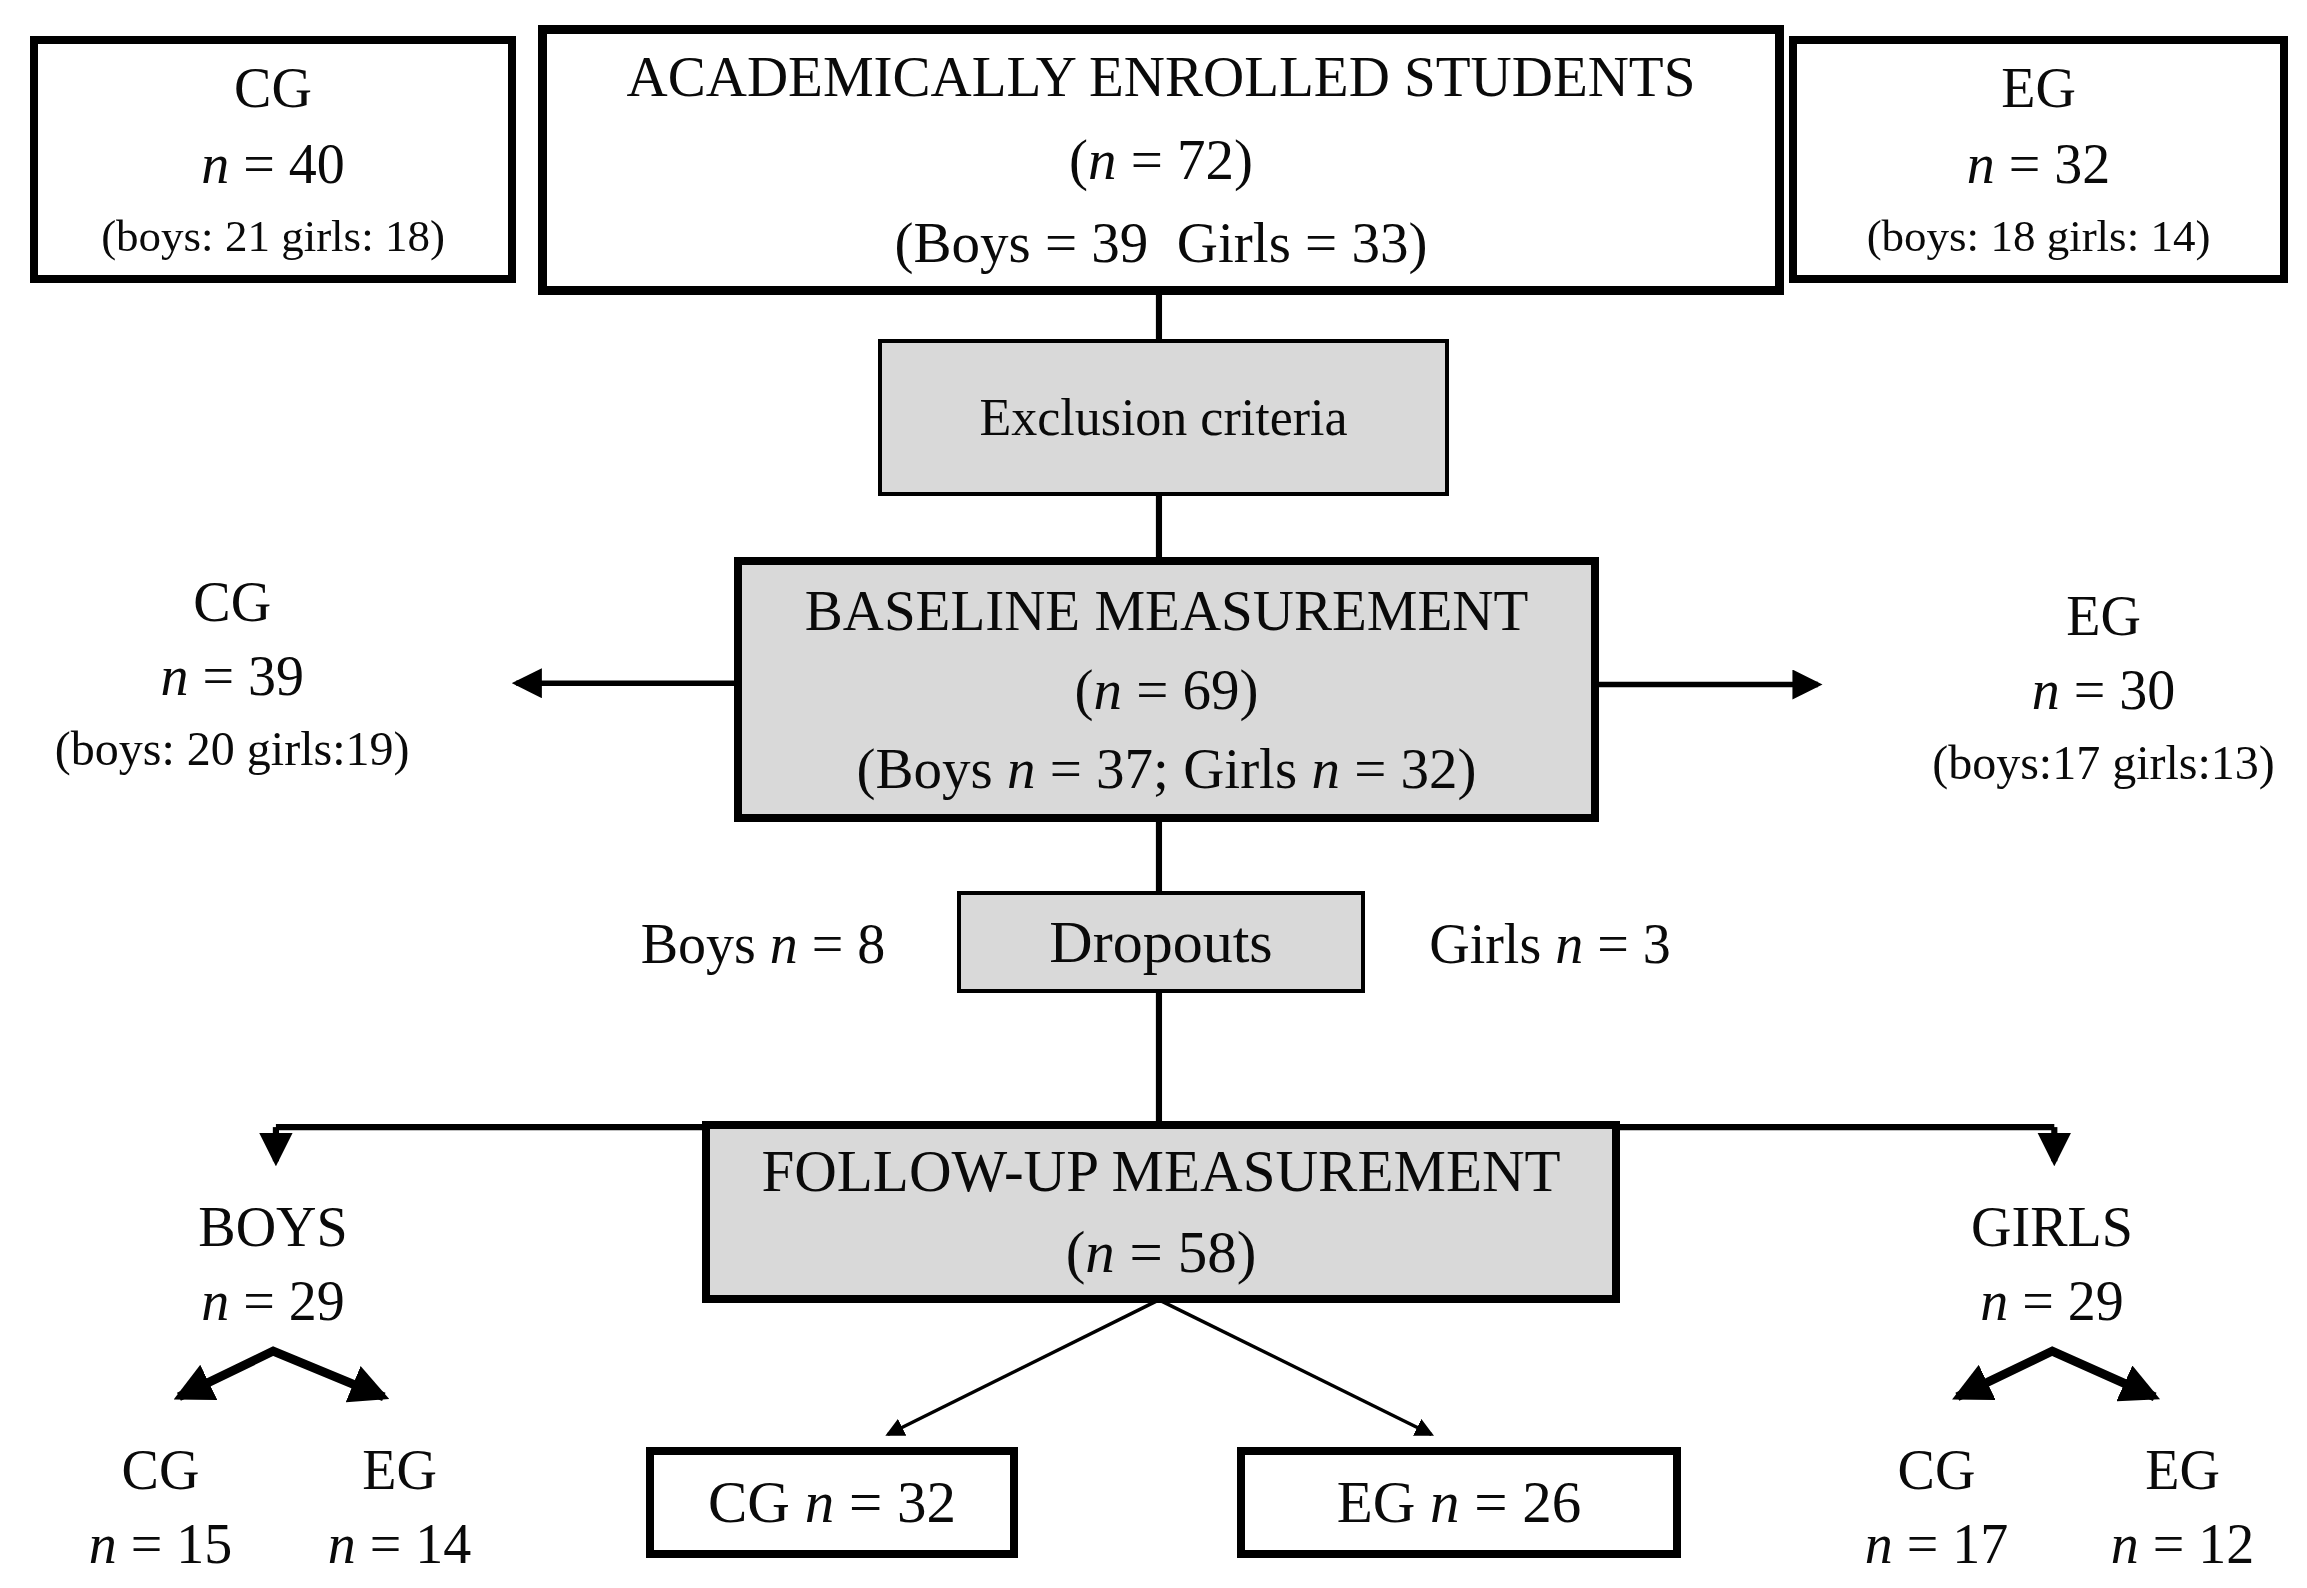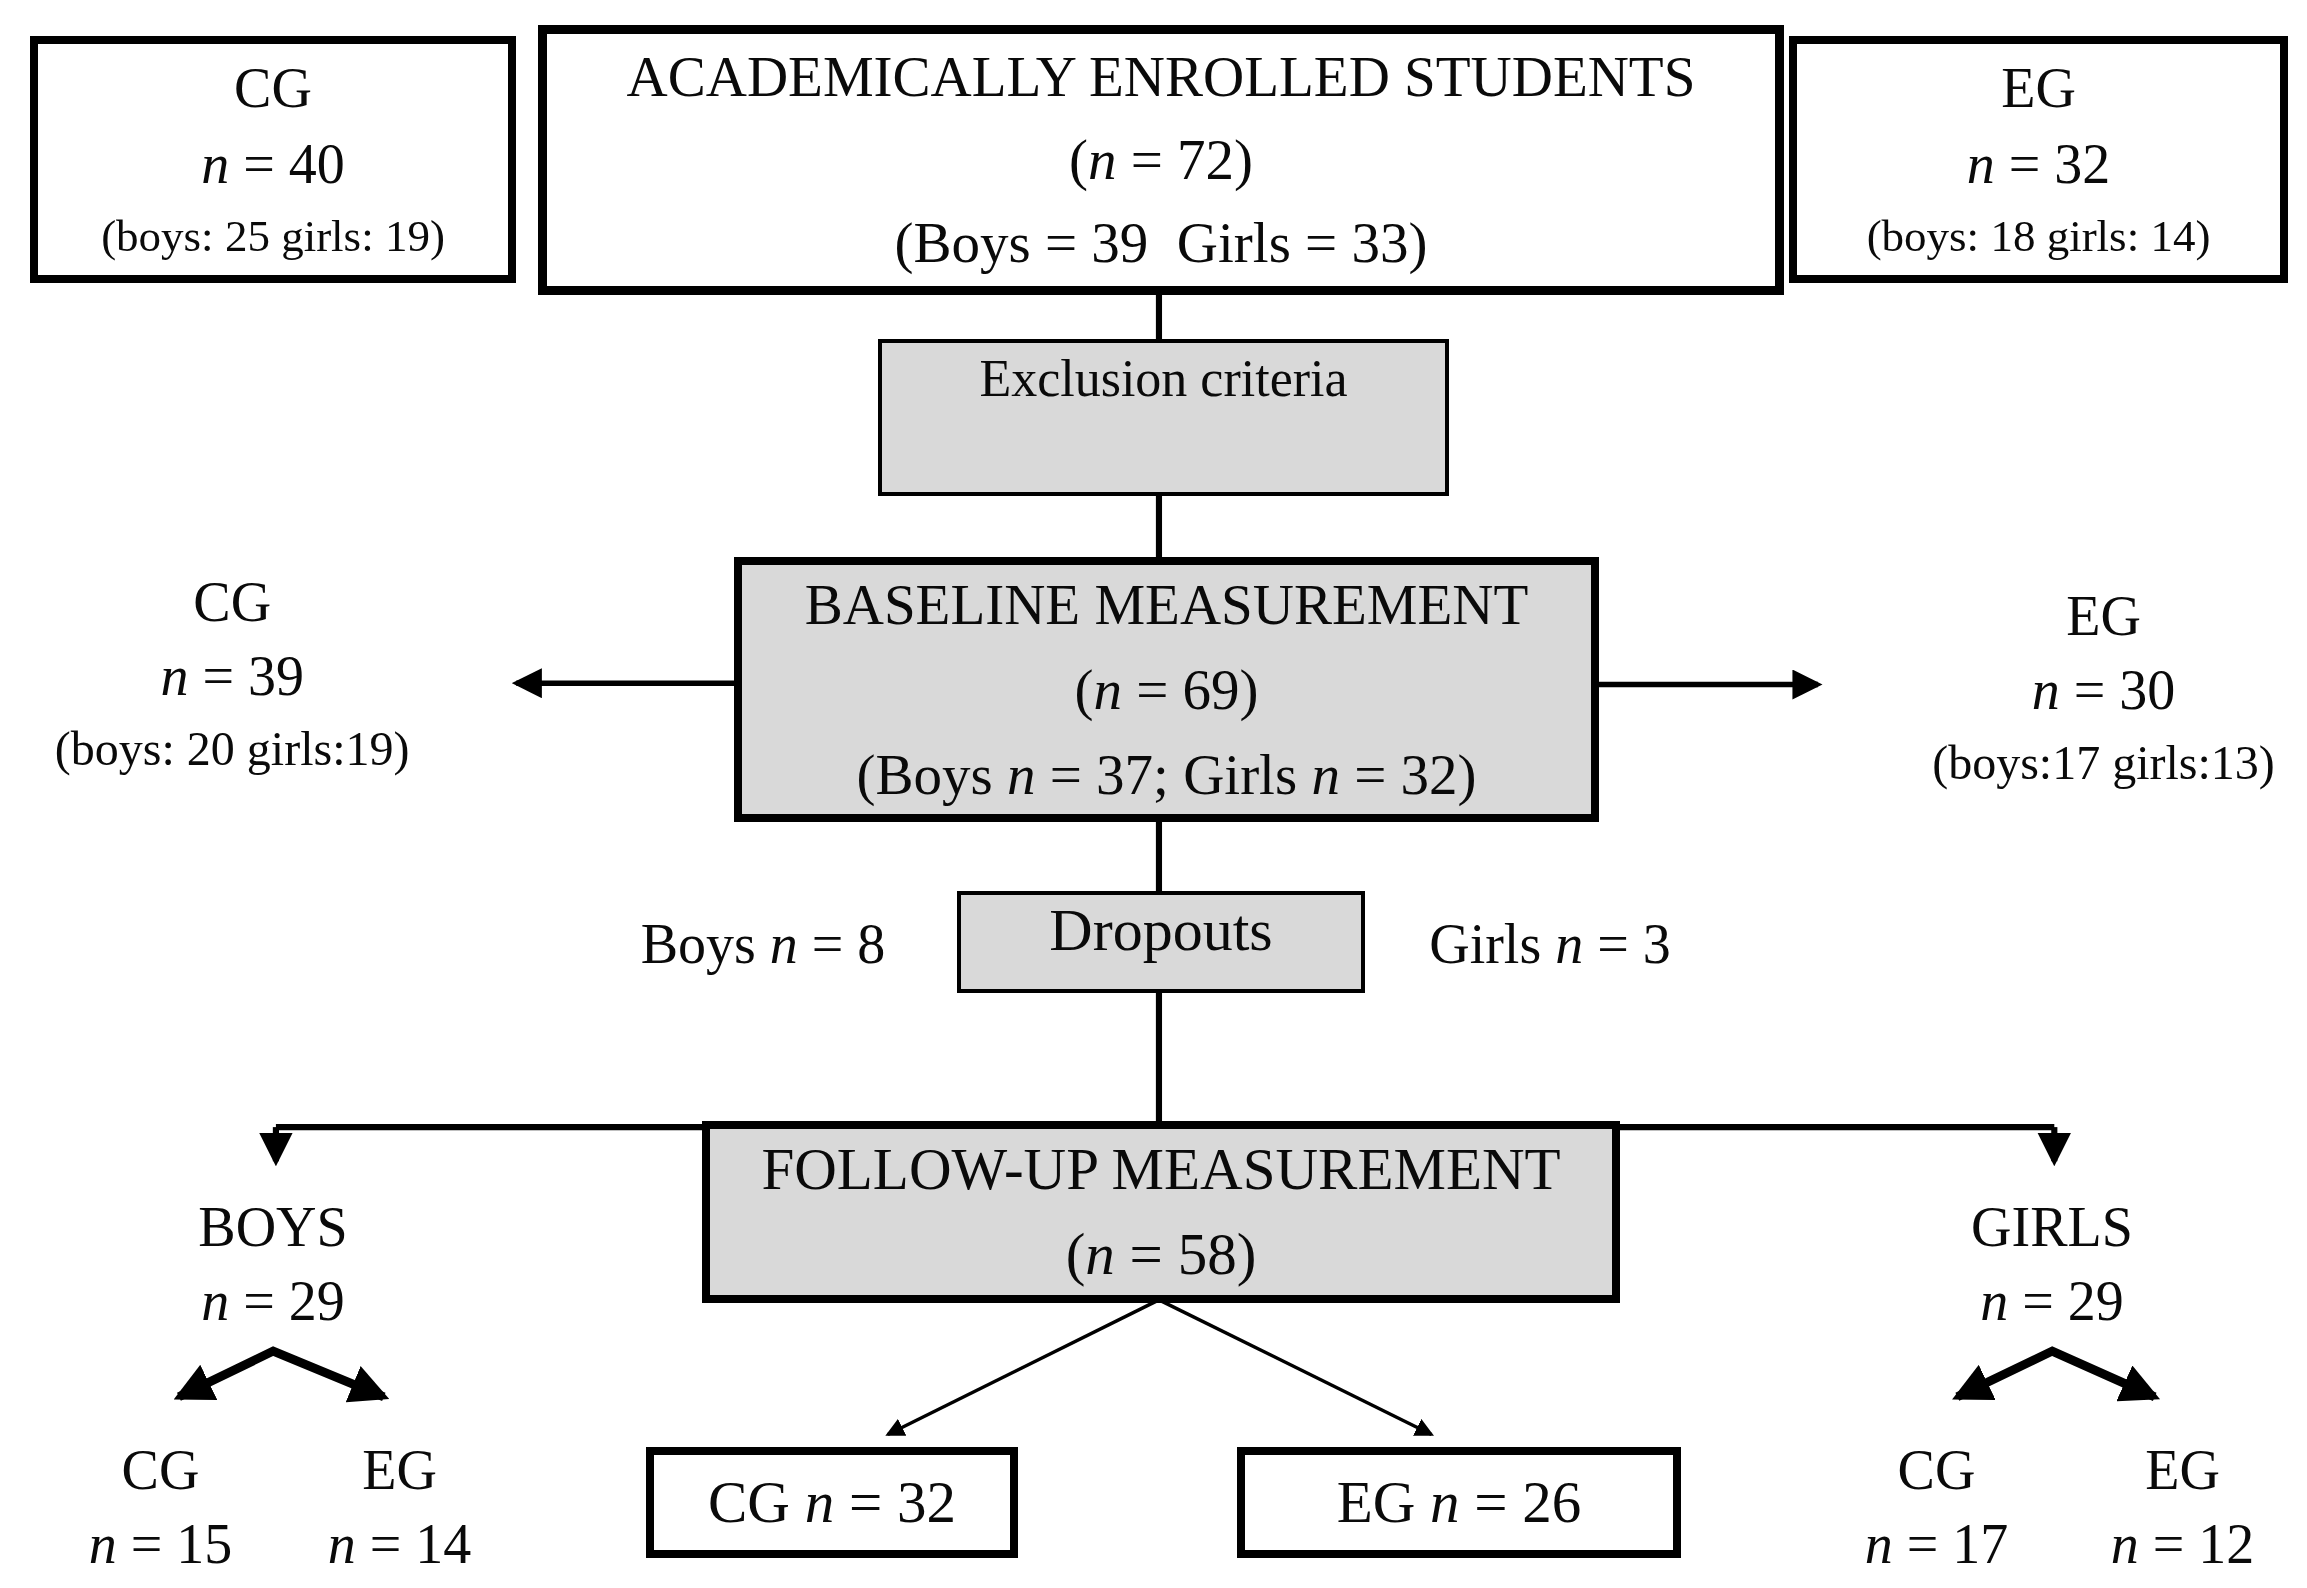--- a/index.html
+++ b/index.html
@@ -21,21 +21,21 @@
   .wires{position:absolute;left:0;top:0;width:2307px;height:1589px;z-index:1;}
   .wires line,.wires polyline{stroke:var(--line);fill:none;}
   .wires .mk{fill:var(--line);}
 
   .box{
     position:absolute;z-index:2;box-sizing:border-box;
     display:flex;flex-direction:column;align-items:center;justify-content:center;
     text-align:center;background:var(--box-fill-white);
     border:8.2px solid var(--line);
   }
-  .box.gray{background:var(--box-fill-gray);justify-content:space-between;}
+  .box.gray{background:var(--box-fill-gray);}
   .box.thin{border-width:4.1px;}
 
   .lbl{
     position:absolute;z-index:2;display:flex;flex-direction:column;
     align-items:center;justify-content:flex-start;text-align:center;
   }
   .pre{white-space:pre-wrap;}
   .l-xxl{font-size:57px;line-height:83px;}
   .l-xl{font-size:56px;line-height:76px;}
   .l-lg{font-size:60px;line-height:71px;}
@@ -77,21 +77,21 @@
     <line x1="1697" y1="1903" x2="1300" y2="2100" stroke-width="5" marker-end="url(#ah)"></line>
     <line x1="1697" y1="1903" x2="2096" y2="2100" stroke-width="5" marker-end="url(#ah)"></line>
 
     <polyline points="262,2045 400,1978 562,2045" stroke-width="13" stroke-linejoin="miter" marker-start="url(#ah-big)" marker-end="url(#ah-big)"></polyline>
     <polyline points="2866,2045 3005,1978 3155,2045" stroke-width="13" stroke-linejoin="miter" marker-start="url(#ah-big)" marker-end="url(#ah-big)"></polyline>
   </svg>
 
   <div class="box" style="left:30px;top:36px;width:486px;height:247px;">
     <div class="l-xl pre">CG</div>
     <div class="l-xl pre"><i class="vn">n</i> = 40</div>
-    <div class="l-sm pre">(boys: 25 girls: 19)</div>
+    <div class="l-sm pre">(boys: 21 girls: 18)</div>
   </div>
 
   <div class="box" style="left:538px;top:24.6px;width:1246px;height:270px;border-width:9.6px;">
     <div class="l-xxl pre">ACADEMICALLY ENROLLED STUDENTS</div>
     <div class="l-xxl pre">(<i class="vn">n</i> = 72)</div>
     <div class="l-xxl pre">(Boys = 39  Girls = 33)</div>
   </div>
 
   <div class="box" style="left:1789px;top:36px;width:499px;height:247px;">
     <div class="l-xl pre">EG</div>

